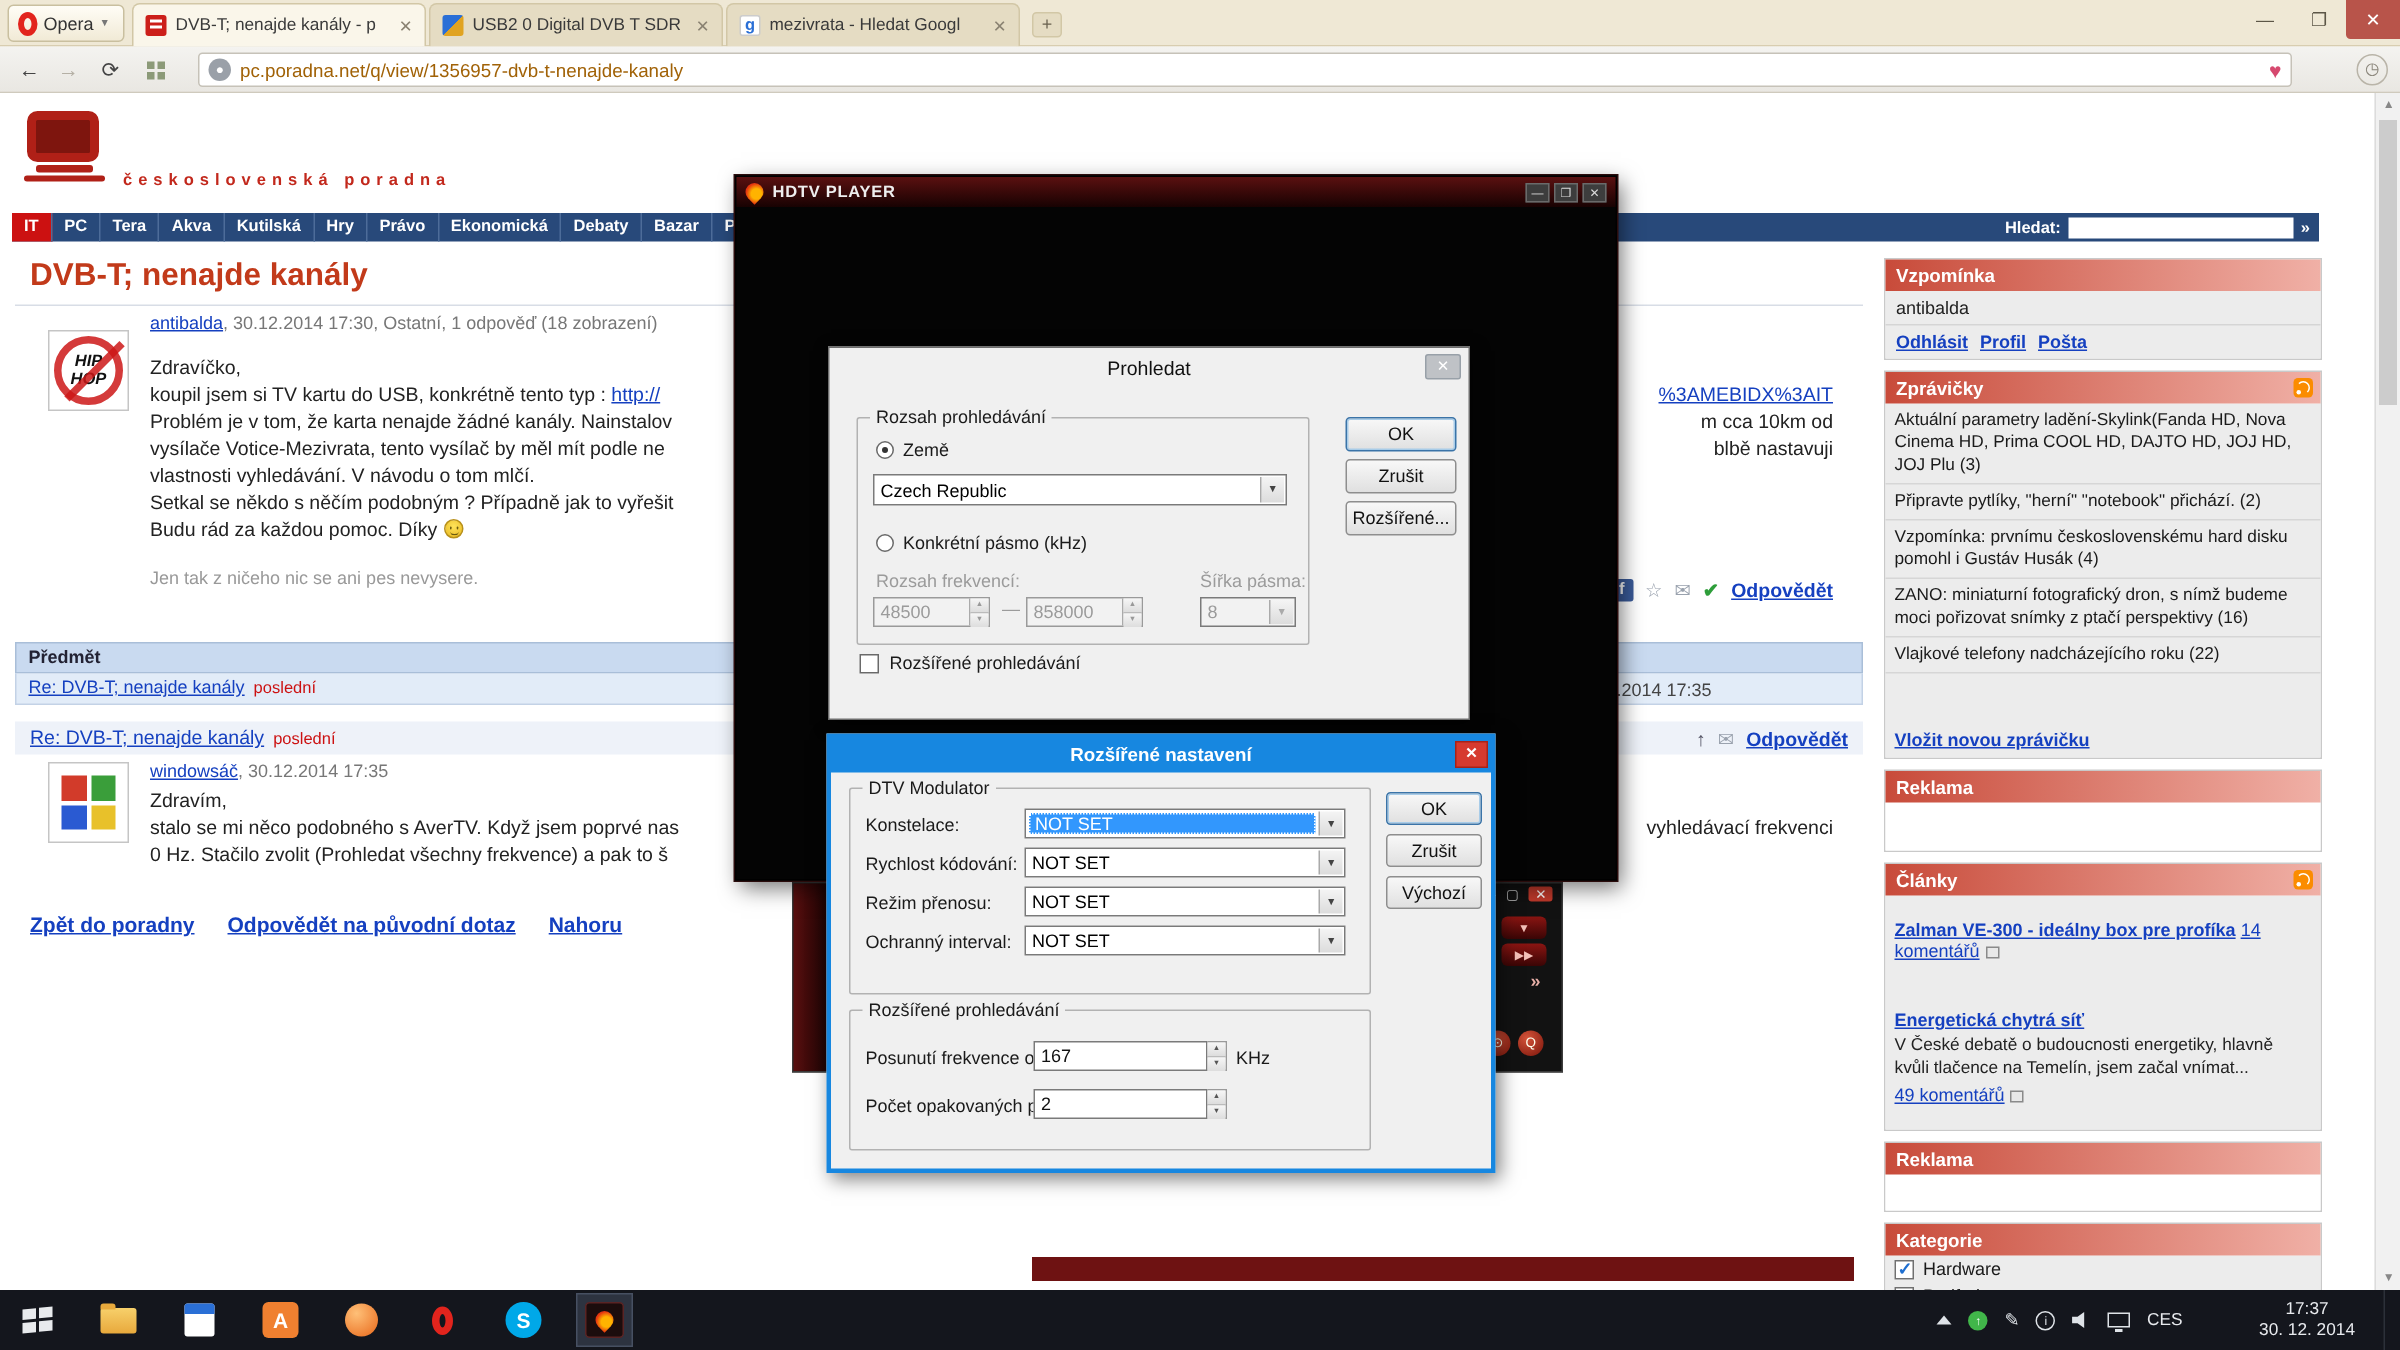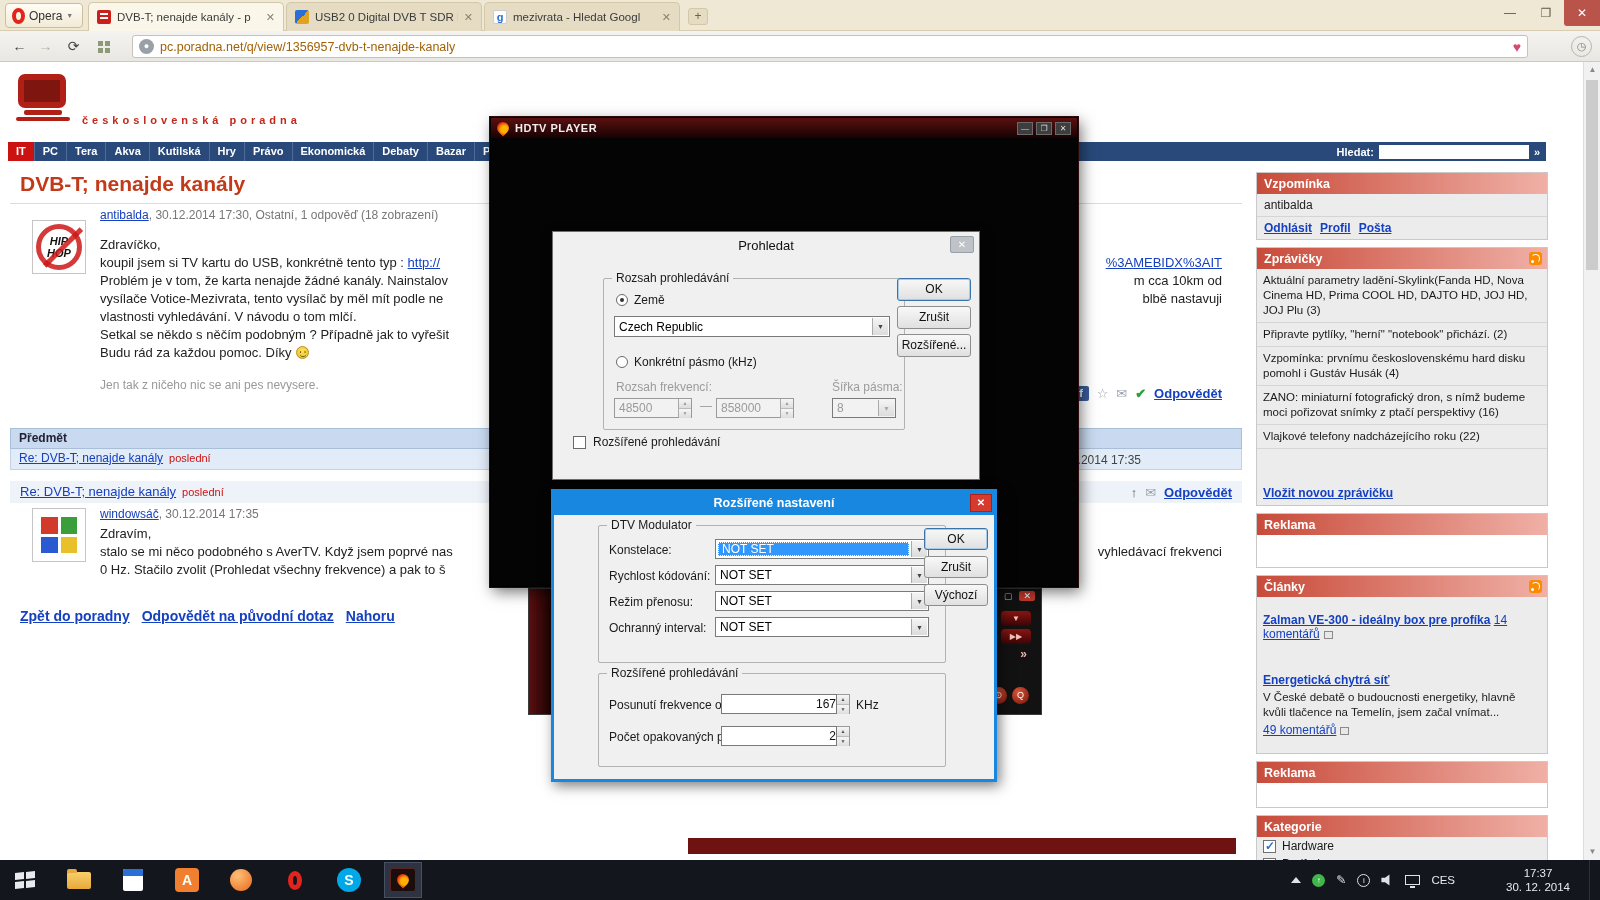--- a/index.html
+++ b/index.html
@@ -66,21 +66,21 @@
   .gcheck { color:#2e9e3a; font-weight:bold; font-size:13px; }
   .tbl-head { position:absolute; left:10px; top:428px; width:1232px; height:21px; background:#c9daf0; border:1px solid #a9bed8; font-size:12px; font-weight:bold; color:#223; line-height:19px; padding-left:8px; }
   .tbl-row { position:absolute; left:10px; top:449px; width:1232px; height:21px; background:#e2ecf8; border:1px solid #c3d2e6; border-top:none; font-size:12px; line-height:19px; padding-left:8px; }
   .badge { color:#cc1111; font-size:11px; margin-left:6px; }
   .row-time { position:absolute; right:100px; top:2px; color:#444; }
   .p2head { position:absolute; left:10px; top:481px; width:1232px; height:22px; background:#eef2f9; font-size:13px; line-height:21px; padding:0 10px; }
   .p2head .right { position:absolute; right:10px; top:0; display:flex; gap:8px; align-items:center; height:22px; font-size:13px; }
   .avatar2 { position:absolute; left:32px; top:508px; width:54px; height:54px; background:#fff; border:1px solid #c5c5c5; display:grid; grid-template:1fr 1fr / 1fr 1fr; gap:3px; padding:8px; }
   .avatar2 i:nth-child(1){background:#d23b2a;} .avatar2 i:nth-child(2){background:#3a9e3a;}
   .avatar2 i:nth-child(3){background:#2a5ad2;} .avatar2 i:nth-child(4){background:#e8c12a;}
-  .footer-links { position:absolute; left:20px; top:608px; display:flex; gap:12px; font-size:14px; font-weight:bold; }
+  .footer-links { position:absolute; left:20px; top:608px; display:flex; gap:22px; font-size:14px; font-weight:bold; }
   .banner { position:absolute; left:688px; top:838px; width:548px; height:16px; background:#6e1212; z-index:1; }
 
   
   .sidebar { position:absolute; left:1256px; top:172px; width:292px; font-size:12px; }
   .panel { margin-bottom:7px; border:1px solid #c9c9c9; }
   .phead { height:21px; background:linear-gradient(90deg,#c84b3a,#f0b0a6); color:#fff; font-weight:bold; font-size:12.5px; display:flex; align-items:center; padding:0 7px; position:relative; }
   .rss { position:absolute; right:5px; top:4px; width:13px; height:13px; background:#fb8c00; border-radius:3px; }
   .rss::before { content:""; position:absolute; left:2px; bottom:2px; width:3px; height:3px; background:#fff; border-radius:50%; }
   .rss::after { content:""; position:absolute; left:2px; bottom:2px; width:7px; height:7px; border:1.5px solid transparent; border-top-color:#fff; border-right-color:#fff; border-radius:50%; }
   .pbody { background:#ececec; }
@@ -111,36 +111,36 @@
 
   
   .hdtv { position:absolute; left:490px; top:117px; width:588px; height:470px; background:#040404; border:1px solid #000; box-shadow:0 0 0 1px #2a0c0c, 3px 5px 14px rgba(0,0,0,.55); z-index:10; }
   .hdtv-title { height:20px; background:linear-gradient(180deg,#5a1010,#180202); display:flex; align-items:center; gap:6px; padding:0 6px; }
   .flame { width:12px; height:12px; border-radius:50% 50% 50% 0; background:radial-gradient(circle at 50% 65%, #ffb300 0 35%, #e53510 70%); transform:rotate(-45deg); }
   .hdtv-name { color:#eee; font-weight:bold; font-size:11px; letter-spacing:.5px; }
   .hdtv-ctl { margin-left:auto; display:flex; gap:3px; }
   .hdtv-ctl span { width:16px; height:13px; background:#3d3d3d; border:1px solid #6a6a6a; color:#ddd; font-size:8px; text-align:center; line-height:12px; }
 
   
-  .group { position:absolute; border:1px solid #b2b2b2; border-radius:2px;margin-left:32px; }
+  .group { position:absolute; border:1px solid #b2b2b2; border-radius:2px; }
   .legend { position:absolute; top:-8px; left:8px; background:#f0f0f0; padding:0 4px; font-size:12px; color:#1a1a1a; white-space:nowrap; }
   .dlbl { position:absolute; font-size:12px; color:#1a1a1a; white-space:nowrap; }
   .dlbl.dis { color:#9b9b9b; }
   .radio { position:absolute; width:12px; height:12px; border:1px solid #6a6a6a; border-radius:50%; background:#fff; }
   .radio.on::after { content:""; position:absolute; inset:3px; background:#333; border-radius:50%; }
   .combo { position:absolute; height:21px; background:#fff; border:1px solid #7a7a7a; font-size:12px; display:flex; align-items:center; padding-left:4px; }
   .combo .arr { position:absolute; right:1px; top:1px; bottom:1px; width:16px; background:linear-gradient(#f4f4f4,#dcdcdc); border-left:1px solid #aaa; text-align:center; font-size:7px; color:#444; line-height:18px; }
   .combo.dis { background:#f2f2f2; color:#9b9b9b; }
   .combo.dis .arr { color:#aaa; }
   .combo .selbg { position:absolute; left:2px; top:2px; right:19px; bottom:2px; background:#3297fd; border:1px dotted #fff; color:#fff; display:flex; align-items:center; padding-left:3px; }
   .spin { position:absolute; height:20px; background:#f2f2f2; border:1px solid #9a9a9a; font-size:12px; color:#9b9b9b; display:flex; align-items:center; padding-left:4px; }
   .spin .btns { position:absolute; right:0; top:0; bottom:0; width:13px; display:flex; flex-direction:column; border-left:1px solid #aaa; }
   .spin .btns i { flex:1; font-style:normal; font-size:5px; color:#999; text-align:center; line-height:9px; background:linear-gradient(#f6f6f6,#ddd); }
   .spin .btns i:first-child { border-bottom:1px solid #bbb; }
-  .edit { position:absolute; height:20px; background:#fff; border:1px solid #7a7a7a; font-size:12px; color:#111; display:flex; align-items:center; padding-left:4px;justify-content:flex-end; }
+  .edit { position:absolute; height:20px; background:#fff; border:1px solid #7a7a7a; font-size:12px; color:#111; display:flex; align-items:center; padding-left:4px; }
   .updown { position:absolute; width:13px; height:20px; display:flex; flex-direction:column; border:1px solid #9a9a9a; border-left:none; }
   .updown i { flex:1; font-style:normal; font-size:5px; color:#555; text-align:center; line-height:9px; background:linear-gradient(#f6f6f6,#ddd); }
   .updown i:first-child { border-bottom:1px solid #bbb; }
   .cbx { position:absolute; width:13px; height:13px; background:#fff; border:1px solid #6a6a6a; }
   .wbtn { position:absolute; width:74px; height:23px; background:linear-gradient(#f8f8f8,#e0e0e0); border:1px solid #8e8e8e; border-radius:3px; font-size:12px; color:#111; text-align:center; line-height:21px; }
   .wbtn.def { border-color:#3b74a8; box-shadow:inset 0 0 0 1px #a8cce8; }
 
   .dlg1 { position:absolute; left:552px; top:231px; width:428px; height:249px; background:#f0f0f0; border:1px solid #6e6e6e; box-shadow:2px 3px 10px rgba(0,0,0,.5); z-index:15; }
   .dlg1-title { position:relative; height:26px; text-align:center; font-size:13px; color:#111; padding-top:6px; }
   .dlg-close-gray { position:absolute; right:5px; top:4px; width:24px; height:17px; background:#bfc2c6; border:1px solid #98a0a8; border-radius:2px; color:#fff; font-size:10px; text-align:center; line-height:15px; }

